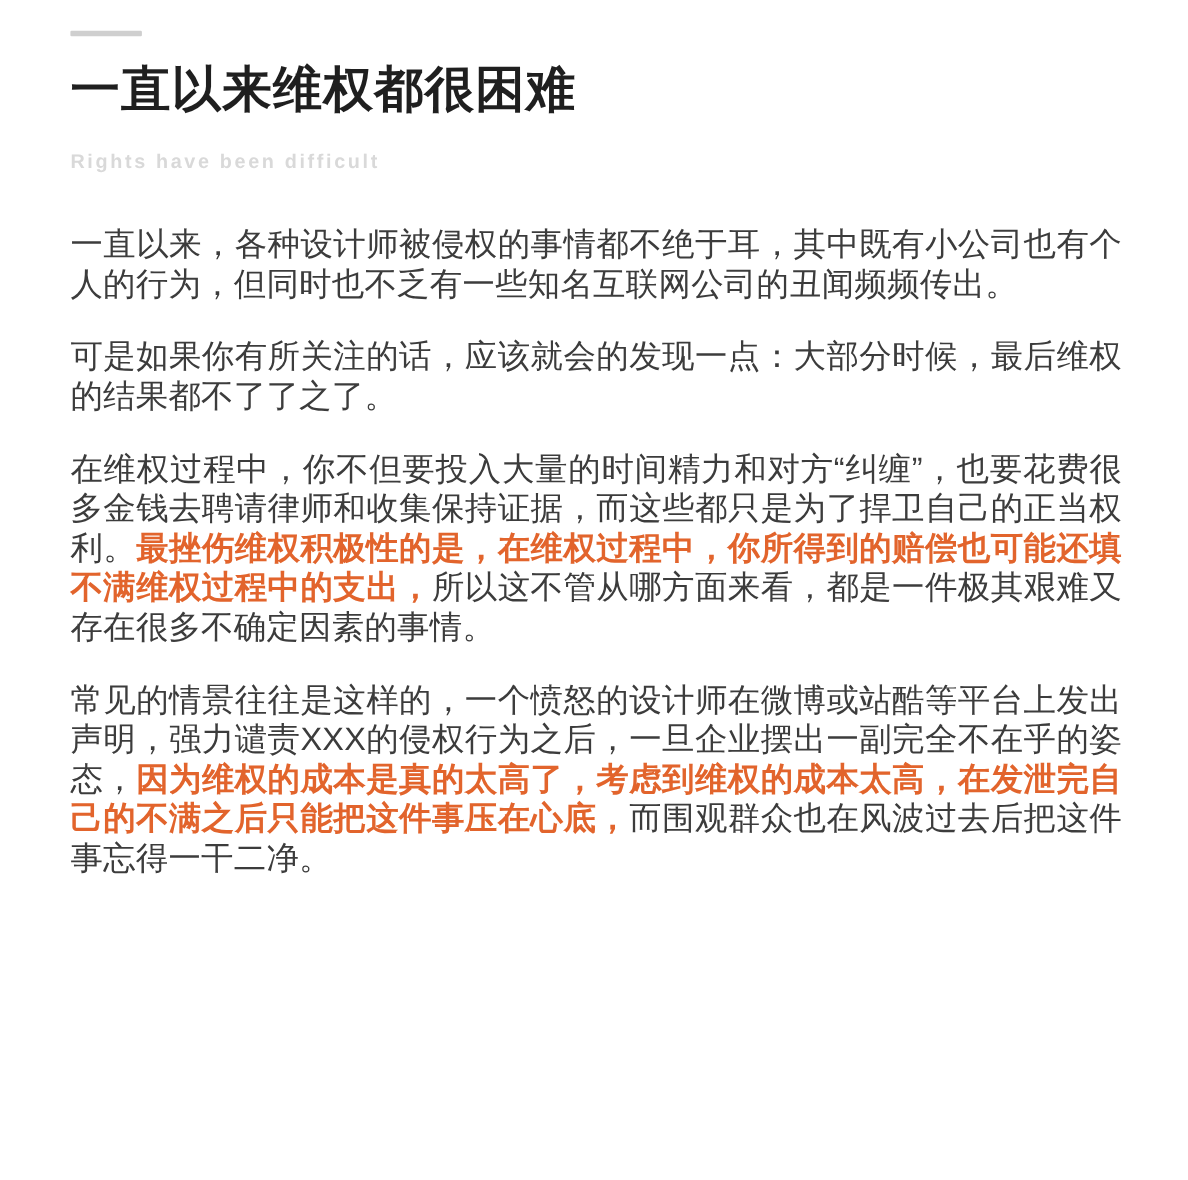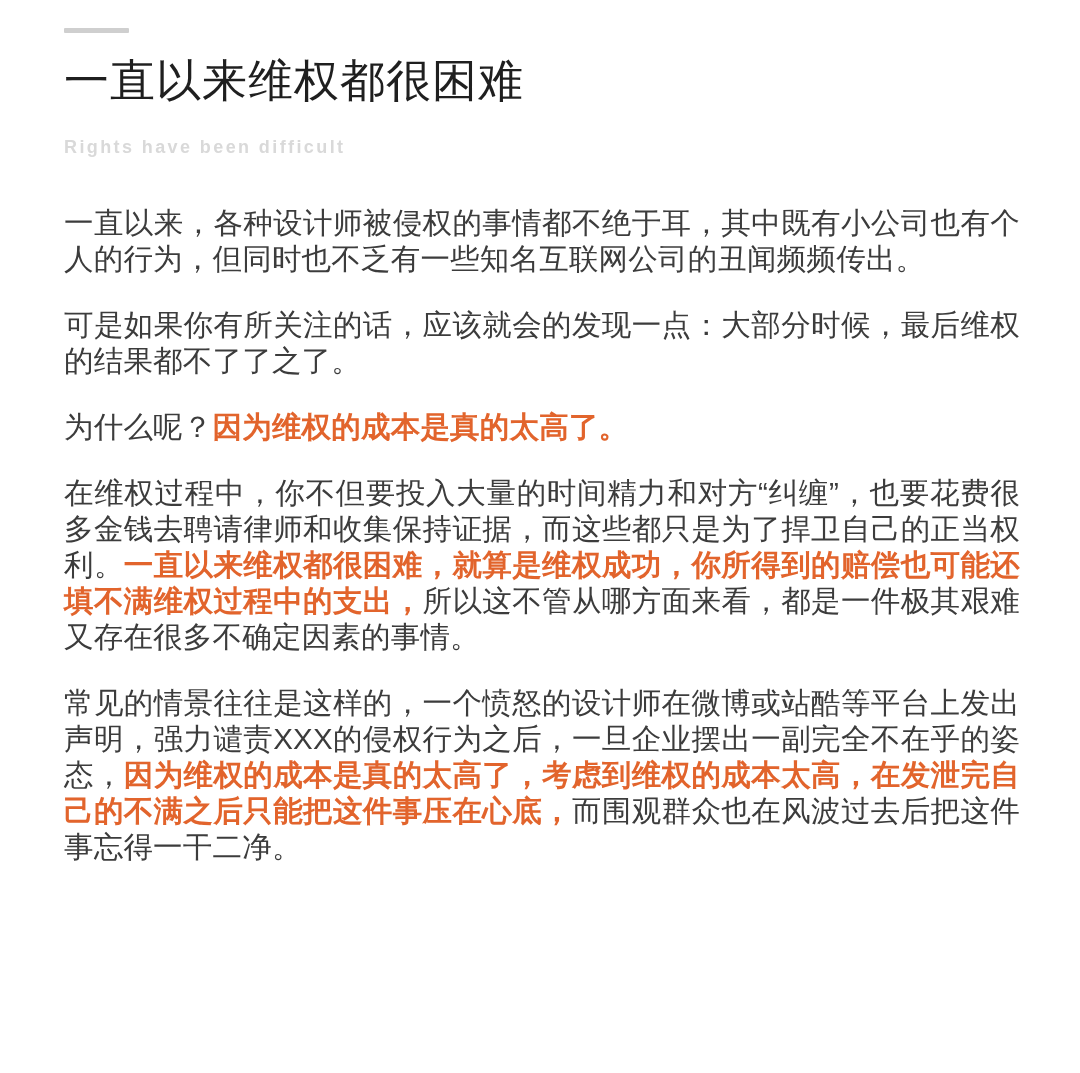--- a/index.html
+++ b/index.html
@@ -23,21 +23,21 @@
   }
   .divider {
     width: 65px;
     height: 5px;
     background: #cfcfcf;
     margin-top: 28px;
     border-radius: 1px;
   }
   .title {
     font-size: 45px;
-    font-weight: normal;
+    font-weight: bold;
     color: #1f1f1f;
     letter-spacing: 1px;
     line-height: 1.18;
     margin-top: 21px;
     white-space: nowrap;
   }
   .subtitle {
     font-size: 18px;
     font-weight: bold;
     color: #d9d9d9;
@@ -76,18 +76,17 @@
 
   <div class="divider"></div>
 
   <h1 class="title">一直以来维权都很困难</h1>
 
   <div class="subtitle">Rights have been difficult</div>
 
   <div class="body-copy">
       <p class="para"><span class="para-accent">一直以来，各种设计师被侵权的事情都不绝于耳，其中既有小公司也有个人的行为，但同时也不乏有一些知名互联网公司的丑闻频频传出。</span></p>
       <p class="para"><span class="para-accent">可是如果你有所关注的话，应该就会的发现一点：大部分时候，最后维权的结果都不了了之了。</span></p>
-      <p class="para"><span class="para-accent">为什么呢？</span><span class="hl">因为维权的成本是真的太高了。</span></p>
-      <p class="para"><span class="para-accent">在维权过程中，你不但要投入大量的时间精力和对方“纠缠”，也要花费很多金钱去聘请律师和收集保持证据，而这些都只是为了捍卫自己的正当权利。</span><span class="hl">一直以来维权都很困难，就算是维权成功，你所得到的赔偿也可能还填不满维权过程中的支出，</span><span class="para-accent">所以这不管从哪方面来看，都是一件极其艰难又存在很多不确定因素的事情。</span></p>
+      <p class="para"><span class="para-accent">在维权过程中，你不但要投入大量的时间精力和对方“纠缠”，也要花费很多金钱去聘请律师和收集保持证据，而这些都只是为了捍卫自己的正当权利。</span><span class="hl">最挫伤维权积极性的是，在维权过程中，你所得到的赔偿也可能还填不满维权过程中的支出，</span><span class="para-accent">所以这不管从哪方面来看，都是一件极其艰难又存在很多不确定因素的事情。</span></p>
       <p class="para"><span class="para-accent">常见的情景往往是这样的，一个愤怒的设计师在微博或站酷等平台上发出声明，强力谴责XXX的侵权行为之后，一旦企业摆出一副完全不在乎的姿态，</span><span class="hl">因为维权的成本是真的太高了，考虑到维权的成本太高，在发泄完自己的不满之后只能把这件事压在心底，</span><span class="para-accent">而围观群众也在风波过去后把这件事忘得一干二净。</span></p>
     </div>
 
 </div>
 
 </body></html>

